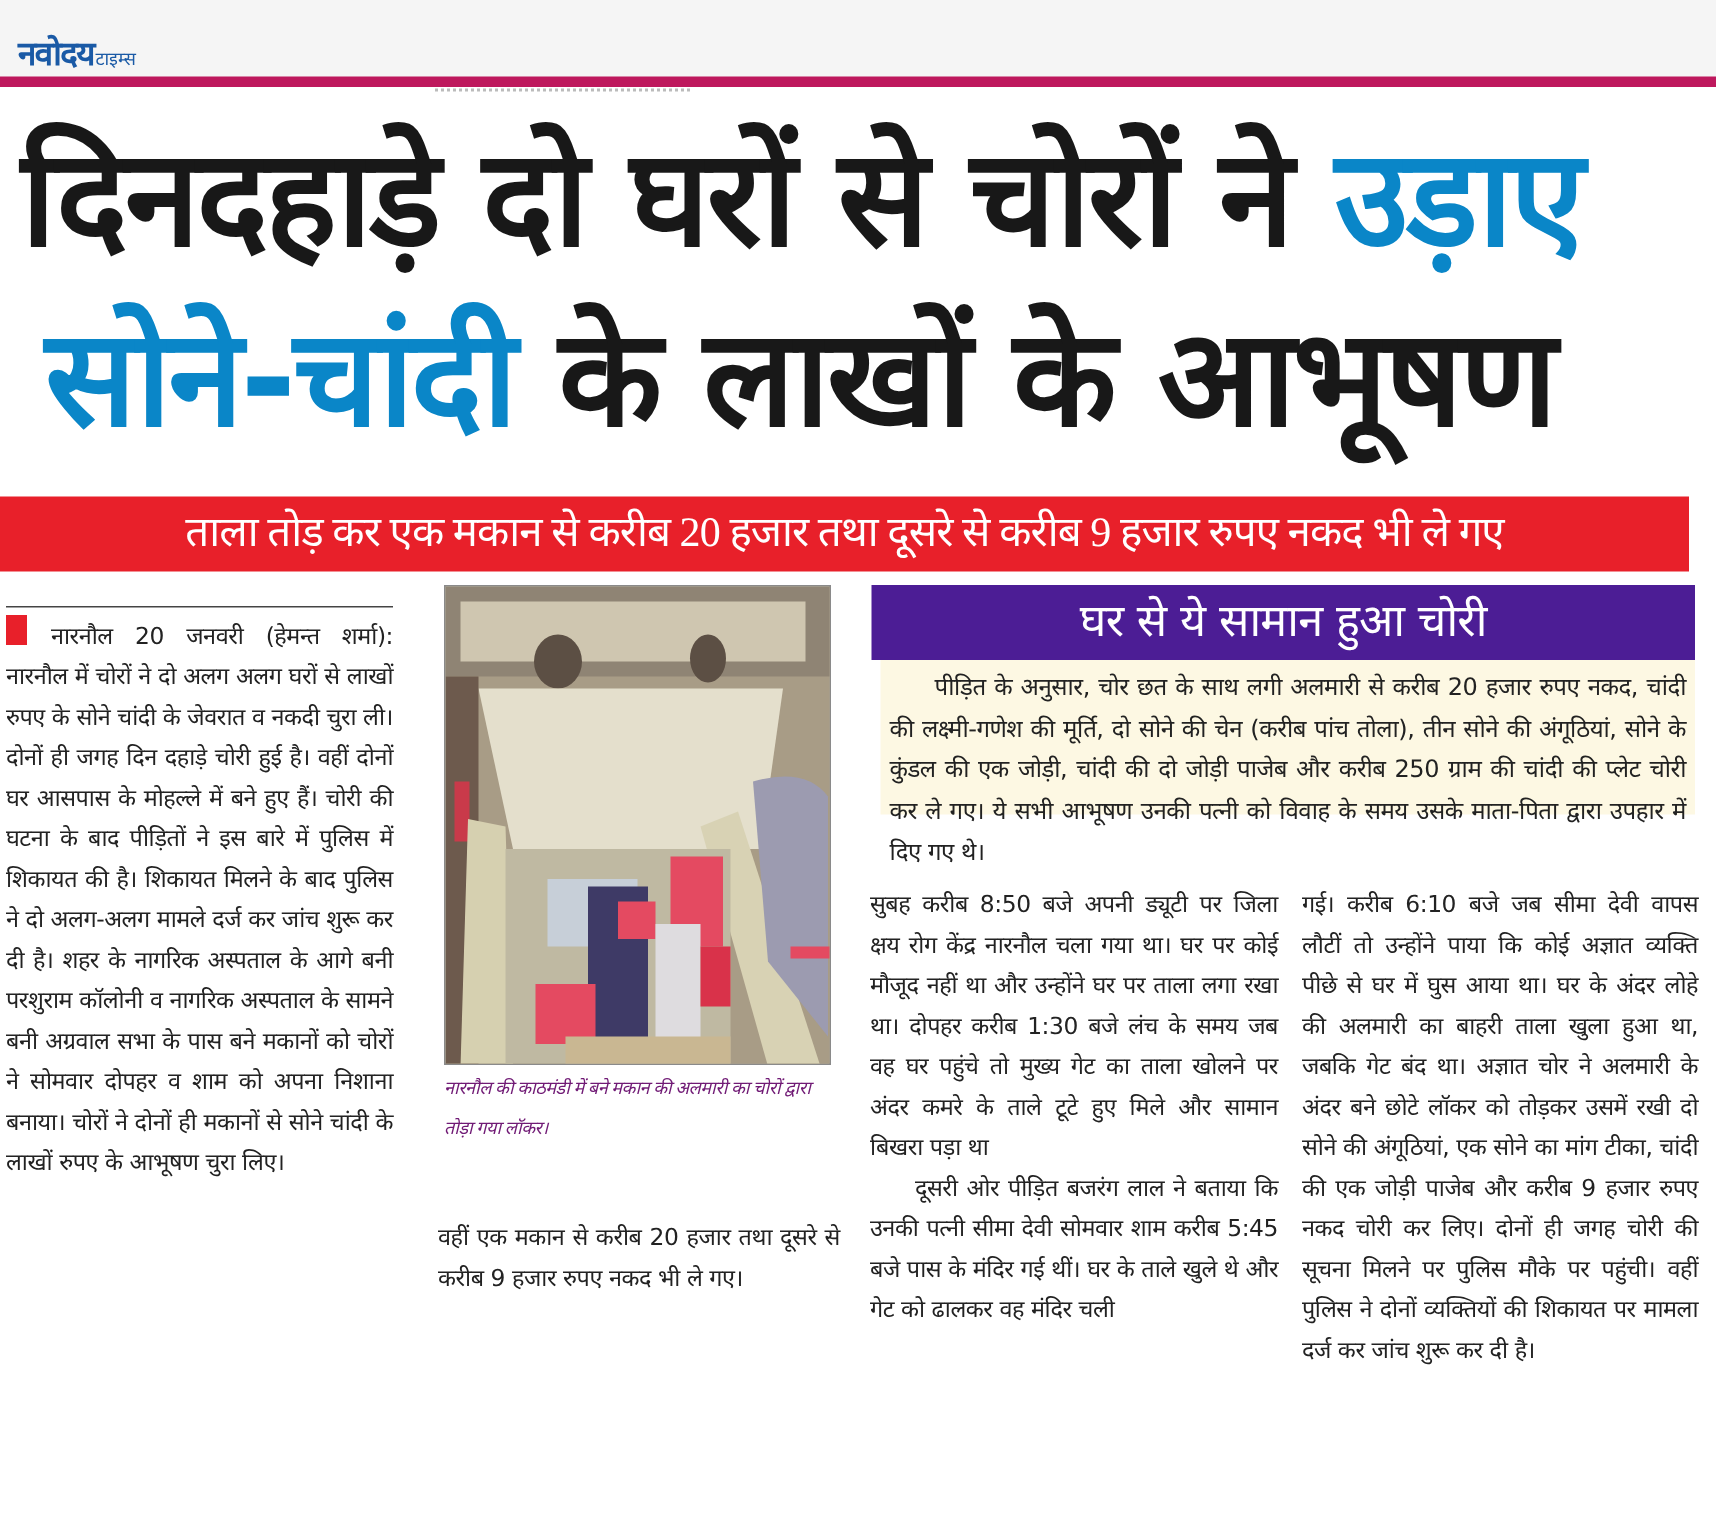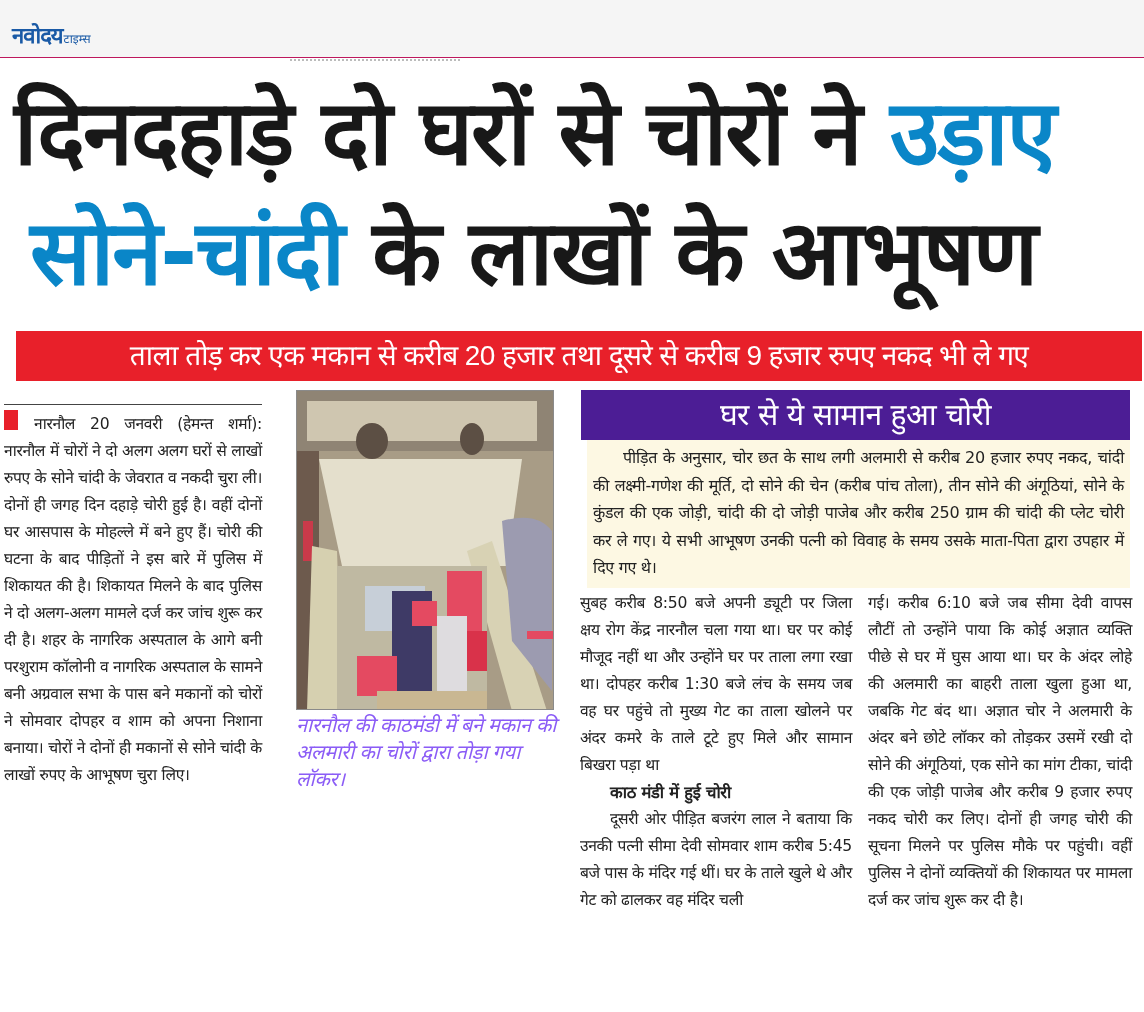--- a/index.html
+++ b/index.html
@@ -1,54 +1,54 @@
 <!DOCTYPE html>
 <html><head>
 <meta charset="utf-8">
 <style>
   * { margin:0; padding:0; box-sizing:border-box; }
   html, body { width:1144px; height:1012px; background:#ffffff; overflow:hidden; }
   body { font-family:"DejaVu Sans", "Liberation Sans", sans-serif; color:#1a1a1a; position:relative; }
 
   
-  .topbar { position:absolute; left:0; top:0; width:1144px; height:58px; background:#f5f5f5; border-bottom:1px solid #be185d; }
+  .topbar { position:absolute; left:0; top:0; width:1144px; height:58px; background:#f5f5f5; border-bottom:7px solid #be185d; }
   .logo { position:absolute; left:12px; top:10px; display:flex; align-items:baseline; }
   .logo-main { font-family:"DejaVu Sans", sans-serif; font-weight:bold; font-size:22px; color:#1a5aa6; letter-spacing:-1px; }
   .logo-sub { font-family:"DejaVu Sans", sans-serif; font-size:12px; color:#1a5aa6; margin-left:1px;margin-top:20px; }
   .meta { position:absolute; left:163px; top:9px; font-family:"Liberation Sans", sans-serif; font-weight:bold; font-size:14.5px; line-height:21px; color:#111; }
 
   .faint-line { position:absolute; left:290px; top:58px; width:180px; height:6px; overflow:hidden; }
   .faint-line span { display:block; width:170px; height:3px; border-top:2px dotted #bbb; margin-top:1px; }
 
   
   .headline { position:absolute; left:0; width:1144px; font-family:"DejaVu Sans", sans-serif; font-weight:bold; white-space:nowrap; letter-spacing:-2px; }
   .hl-1 { top:78px; left:14px; font-size:90px; line-height:110px; }
   .hl-2 { top:198px; left:30px; font-size:90px; line-height:110px; }
   .blue { color:#0a86c8; }
   .black { color:#181818; }
 
   
-  .redbar { position:absolute; left:16px; top:331px; width:1126px; height:50px; background:#e8202a; color:#fff; font-family:Liberation Sans, sans-serif; font-size:28px; line-height:50px; text-align:center; white-space:nowrap; letter-spacing:-0.6px; }
+  .redbar { position:absolute; left:0; top:331px; width:1126px; height:50px; background:#e8202a; color:#fff; font-family:Liberation Serif, serif; font-size:28px; line-height:50px; text-align:center; white-space:nowrap; letter-spacing:-0.6px; }
 
   
   .col-left { position:absolute; left:4px; top:396px; width:258px; }
   .subhead { position:relative; padding-left:24px; font-family:"DejaVu Sans", sans-serif; font-weight:bold; font-size:27px; line-height:38px; color:#1a1a1a; letter-spacing:-0.8px; }
   .subhead .marker { position:absolute; left:0; top:14px; width:14px; height:20px; background:#e8202a; }
   .rule { height:0; border-top:1.5px solid #444; margin:8px 0 6px 0; }
   .body-text { font-family:"DejaVu Sans", sans-serif; font-size:15.6px; line-height:27px; text-align:justify; color:#222; letter-spacing:-0.3px; }
   .indent { text-indent:30px; }
 
   
   .photo { position:absolute; left:296px; top:390px; width:258px; height:320px; background:#b9ad95; overflow:hidden; border:1px solid #8a8a8a; }
-  .caption { position:absolute; left:296px; top:712px; width:262px; font-family:Liberation Sans, sans-serif; font-style:italic; font-size:20px; line-height:27px; color:#8b5cf6; letter-spacing:-0.3px; }
+  .caption { position:absolute; left:296px; top:712px; width:262px; font-family:Liberation Serif, serif; font-style:italic; font-size:12px; line-height:27px; color:#701a75; letter-spacing:-0.3px; }
   .col-mid-text { position:absolute; left:292px; top:812px; width:268px; }
 
   
   .bluebox-title { position:absolute; left:581px; top:390px; width:549px; height:50px; background:#4c1d95; color:#fff; font-family:"DejaVu Sans", sans-serif; font-size:30px; line-height:50px; text-align:center; letter-spacing:-0.5px; }
-  .cream { position:absolute; left:587px; top:440px; width:543px; height:148px; background:#fdf8e3; padding:4px 6px 0 6px; }
+  .cream { position:absolute; left:587px; top:440px; width:543px; height:103px; background:#fdf8e3; padding:4px 6px 0 6px; }
   .cream .body-text { font-size:16px; line-height:27.5px; }
 
   .col-r1 { position:absolute; left:580px; top:590px; width:272px; }
   .col-r2 { position:absolute; left:868px; top:590px; width:264px; }
   .inline-sub { font-weight:bold; font-size:16.5px; padding-left:30px; }
 </style>
 </head>
 <body>
 
 <div class="topbar">
@@ -99,27 +99,27 @@
     <rect x="170" y="240" width="20" height="40" fill="#d9324a"></rect>
     <rect x="60" y="265" width="40" height="40" fill="#e44a61"></rect>
     <rect x="80" y="300" width="110" height="20" fill="#c9b792"></rect>
     <path d="M205 130 Q240 120 255 140 L255 300 L215 250 Z" fill="#9c9bb0"></path>
     <rect x="230" y="240" width="28" height="8" fill="#e44a61"></rect>
   </svg>
 </div>
 <div class="caption">नारनौल की काठमंडी में बने मकान की अलमारी का चोरों द्वारा तोड़ा गया लॉकर।</div>
 
 <div class="col-mid-text">
+  <p class="body-text">वहीं एक मकान से करीब 20 हजार तथा दूसरे से करीब 9 हजार रुपए नकद भी ले गए।</p>
 </div>
 
 <div class="bluebox-title">घर से ये सामान हुआ चोरी</div>
 <div class="cream">
   <p class="body-text indent">पीड़ित के अनुसार, चोर छत के साथ लगी अलमारी से करीब 20 हजार रुपए नकद, चांदी की लक्ष्मी-गणेश की मूर्ति, दो सोने की चेन (करीब पांच तोला), तीन सोने की अंगूठियां, सोने के कुंडल की एक जोड़ी, चांदी की दो जोड़ी पाजेब और करीब 250 ग्राम की चांदी की प्लेट चोरी कर ले गए। ये सभी आभूषण उनकी पत्नी को विवाह के समय उसके माता-पिता द्वारा उपहार में दिए गए थे।</p>
 </div>
 
 <div class="col-r1">
   <p class="body-text">सुबह करीब 8:50 बजे अपनी ड्यूटी पर जिला क्षय रोग केंद्र नारनौल चला गया था। घर पर कोई मौजूद नहीं था और उन्होंने घर पर ताला लगा रखा था। दोपहर करीब 1:30 बजे लंच के समय जब वह घर पहुंचे तो मुख्य गेट का ताला खोलने पर अंदर कमरे के ताले टूटे हुए मिले और सामान बिखरा पड़ा था</p>
-  <p class="body-text inline-sub">काठ मंडी में हुई चोरी</p>
   <p class="body-text indent">दूसरी ओर पीड़ित बजरंग लाल ने बताया कि उनकी पत्नी सीमा देवी सोमवार शाम करीब 5:45 बजे पास के मंदिर गई थीं। घर के ताले खुले थे और गेट को ढालकर वह मंदिर चली</p>
 </div>
 <div class="col-r2">
   <p class="body-text">गई। करीब 6:10 बजे जब सीमा देवी वापस लौटीं तो उन्होंने पाया कि कोई अज्ञात व्यक्ति पीछे से घर में घुस आया था। घर के अंदर लोहे की अलमारी का बाहरी ताला खुला हुआ था, जबकि गेट बंद था। अज्ञात चोर ने अलमारी के अंदर बने छोटे लॉकर को तोड़कर उसमें रखी दो सोने की अंगूठियां, एक सोने का मांग टीका, चांदी की एक जोड़ी पाजेब और करीब 9 हजार रुपए नकद चोरी कर लिए। दोनों ही जगह चोरी की सूचना मिलने पर पुलिस मौके पर पहुंची। वहीं पुलिस ने दोनों व्यक्तियों की शिकायत पर मामला दर्ज कर जांच शुरू कर दी है।</p>
 </div>
 
 </body></html>

